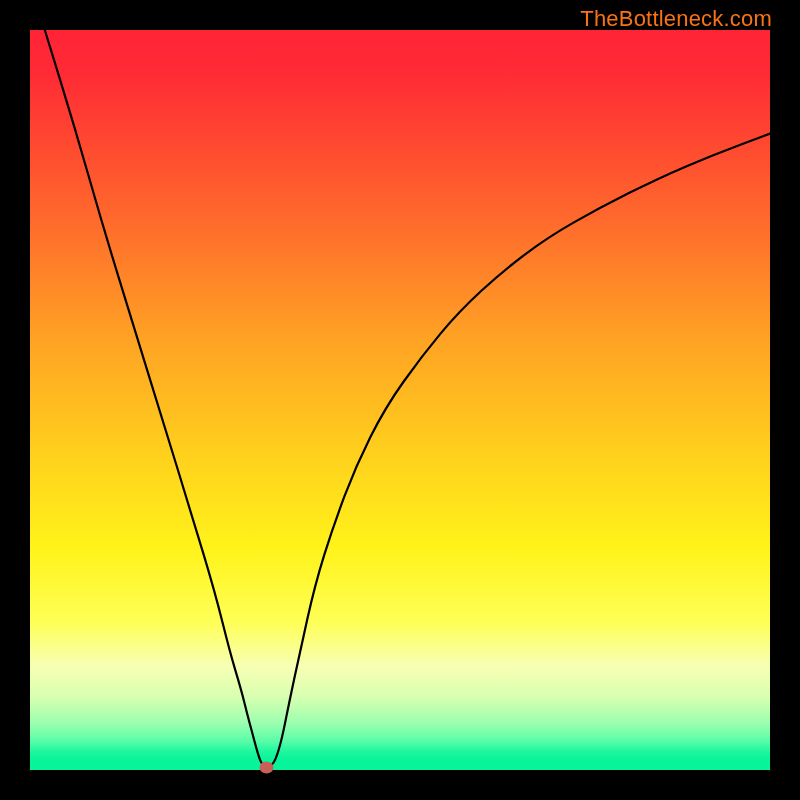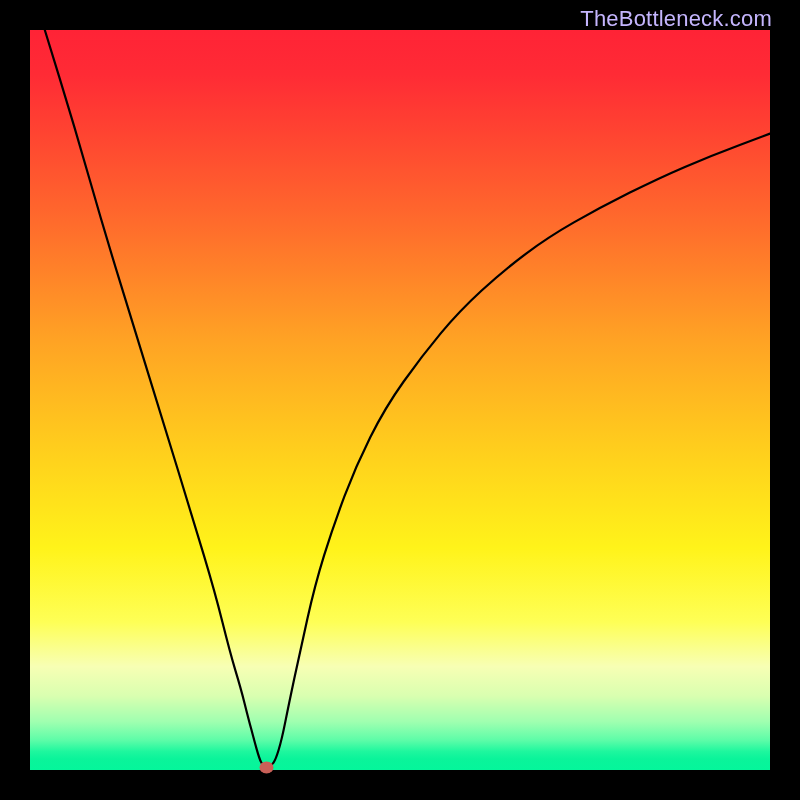--- a/index.html
+++ b/index.html
@@ -40,21 +40,21 @@
       #5cfca8 96%,
       #1ef79e 97.5%,
       #0af49a 98.5%,
       #05f69b 100%
     );
   }
   .watermark {
     position: absolute;
     top: 6px;
     right: 28px;
-    color: #c4b5fd;
+    color: #f97316;
     font-size: 22px;
     font-weight: 500;
     letter-spacing: 0.2px;
     user-select: none;
   }
   svg.curve {
     position: absolute;
     left: 0;
     top: 0;
     width: 740px;

